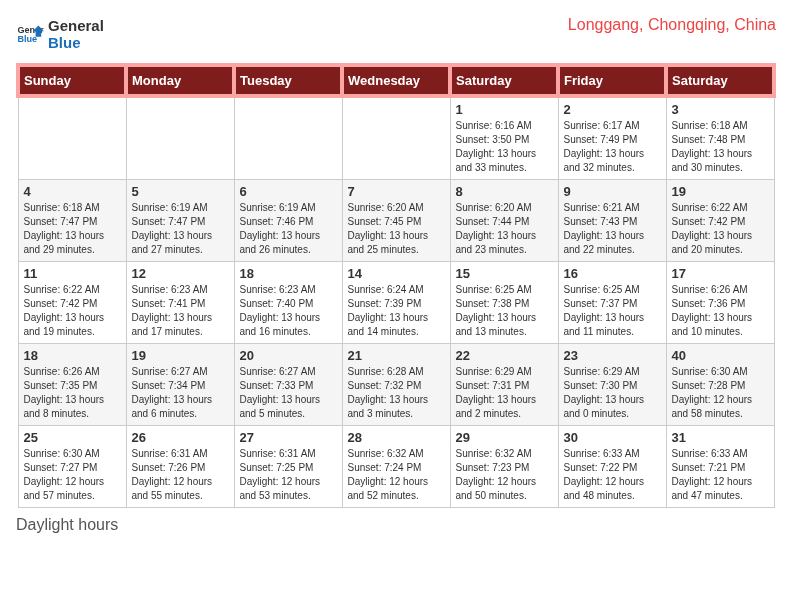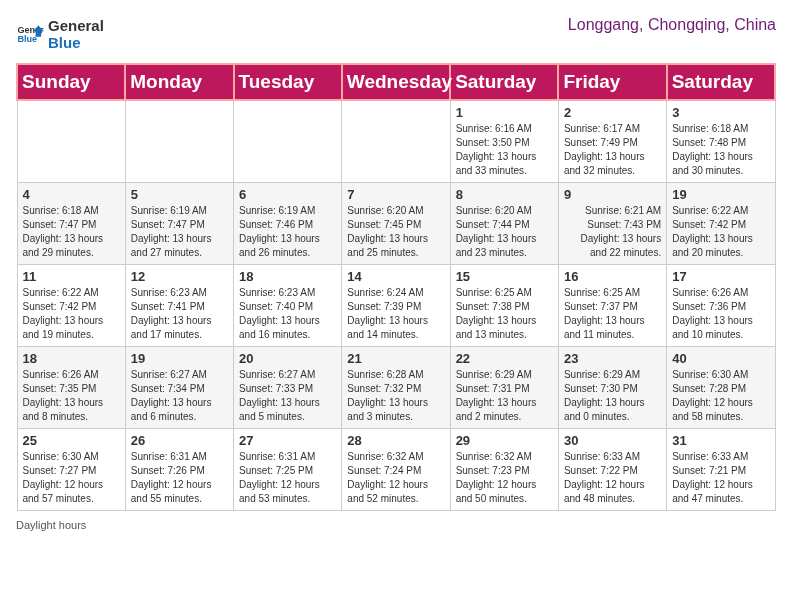--- a/index.html
+++ b/index.html
@@ -33,36 +33,36 @@
     .title-block {
       text-align: right;
     }
     .month-title {
       font-size: 36px;
       font-weight: normal;
       color: #333;
     }
     .subtitle {
       font-size: 16px;
-      color: #701a75;
+      color: #ef4444;
       margin-left: 10px;
     }
     table {
       width: 100%;
       border-collapse: collapse;
       table-layout: fixed;
     }
     thead tr th {
-      background-color: #be185d;
+      background-color: #7f1d1d;
       color: #fff;
-      font-size: 19px;
+      font-size: 13px;
       font-weight: bold;
       padding: 6px 4px;
       text-align: left;
-      border: 2px solid #fca5a5;
+      border: 4px solid #fca5a5;
     }
     tbody tr td {
       border: 1px solid #ccc;
       vertical-align: top;
       padding: 4px 5px;
       font-size: 10.5px;
       color: #333;
       height: 82px;
       background: #fff;
     }
@@ -79,21 +79,21 @@
     .day-info {
       font-size: 10px;
       color: #333;
       line-height: 1.4;
     }
     .empty {
       background: #fff !important;
     }
     .footer-note {
       margin-top: 8px;
-      font-size: 11px;
+      font-size: 16px;
       color: #555;
       text-align: left;
     }
   </style>
 </head>
 <body>
 
 <div class="header">
   <div class="logo">
     <svg class="logo-icon" viewBox="0 0 40 40">
@@ -176,21 +176,21 @@
 Daylight: 13 hours and 25 minutes.</div>
         </td>
         <td>
           <span class="day-num">8</span>
           <div class="day-info" style="white-space: pre-line;">Sunrise: 6:20 AM
 Sunset: 7:44 PM
 Daylight: 13 hours and 23 minutes.</div>
         </td>
         <td>
           <span class="day-num">9</span>
-          <div class="day-info" style="white-space: pre-line; text-align: right;">Sunrise: 6:21 AM
+          <div class="day-info" style="white-space: pre-line;">Sunrise: 6:21 AM
 Sunset: 7:43 PM
 Daylight: 13 hours and 22 minutes.</div>
         </td>
         <td>
           <span class="day-num">19</span>
           <div class="day-info" style="white-space: pre-line;">Sunrise: 6:22 AM
 Sunset: 7:42 PM
 Daylight: 13 hours and 20 minutes.</div>
         </td>
       </tr>

